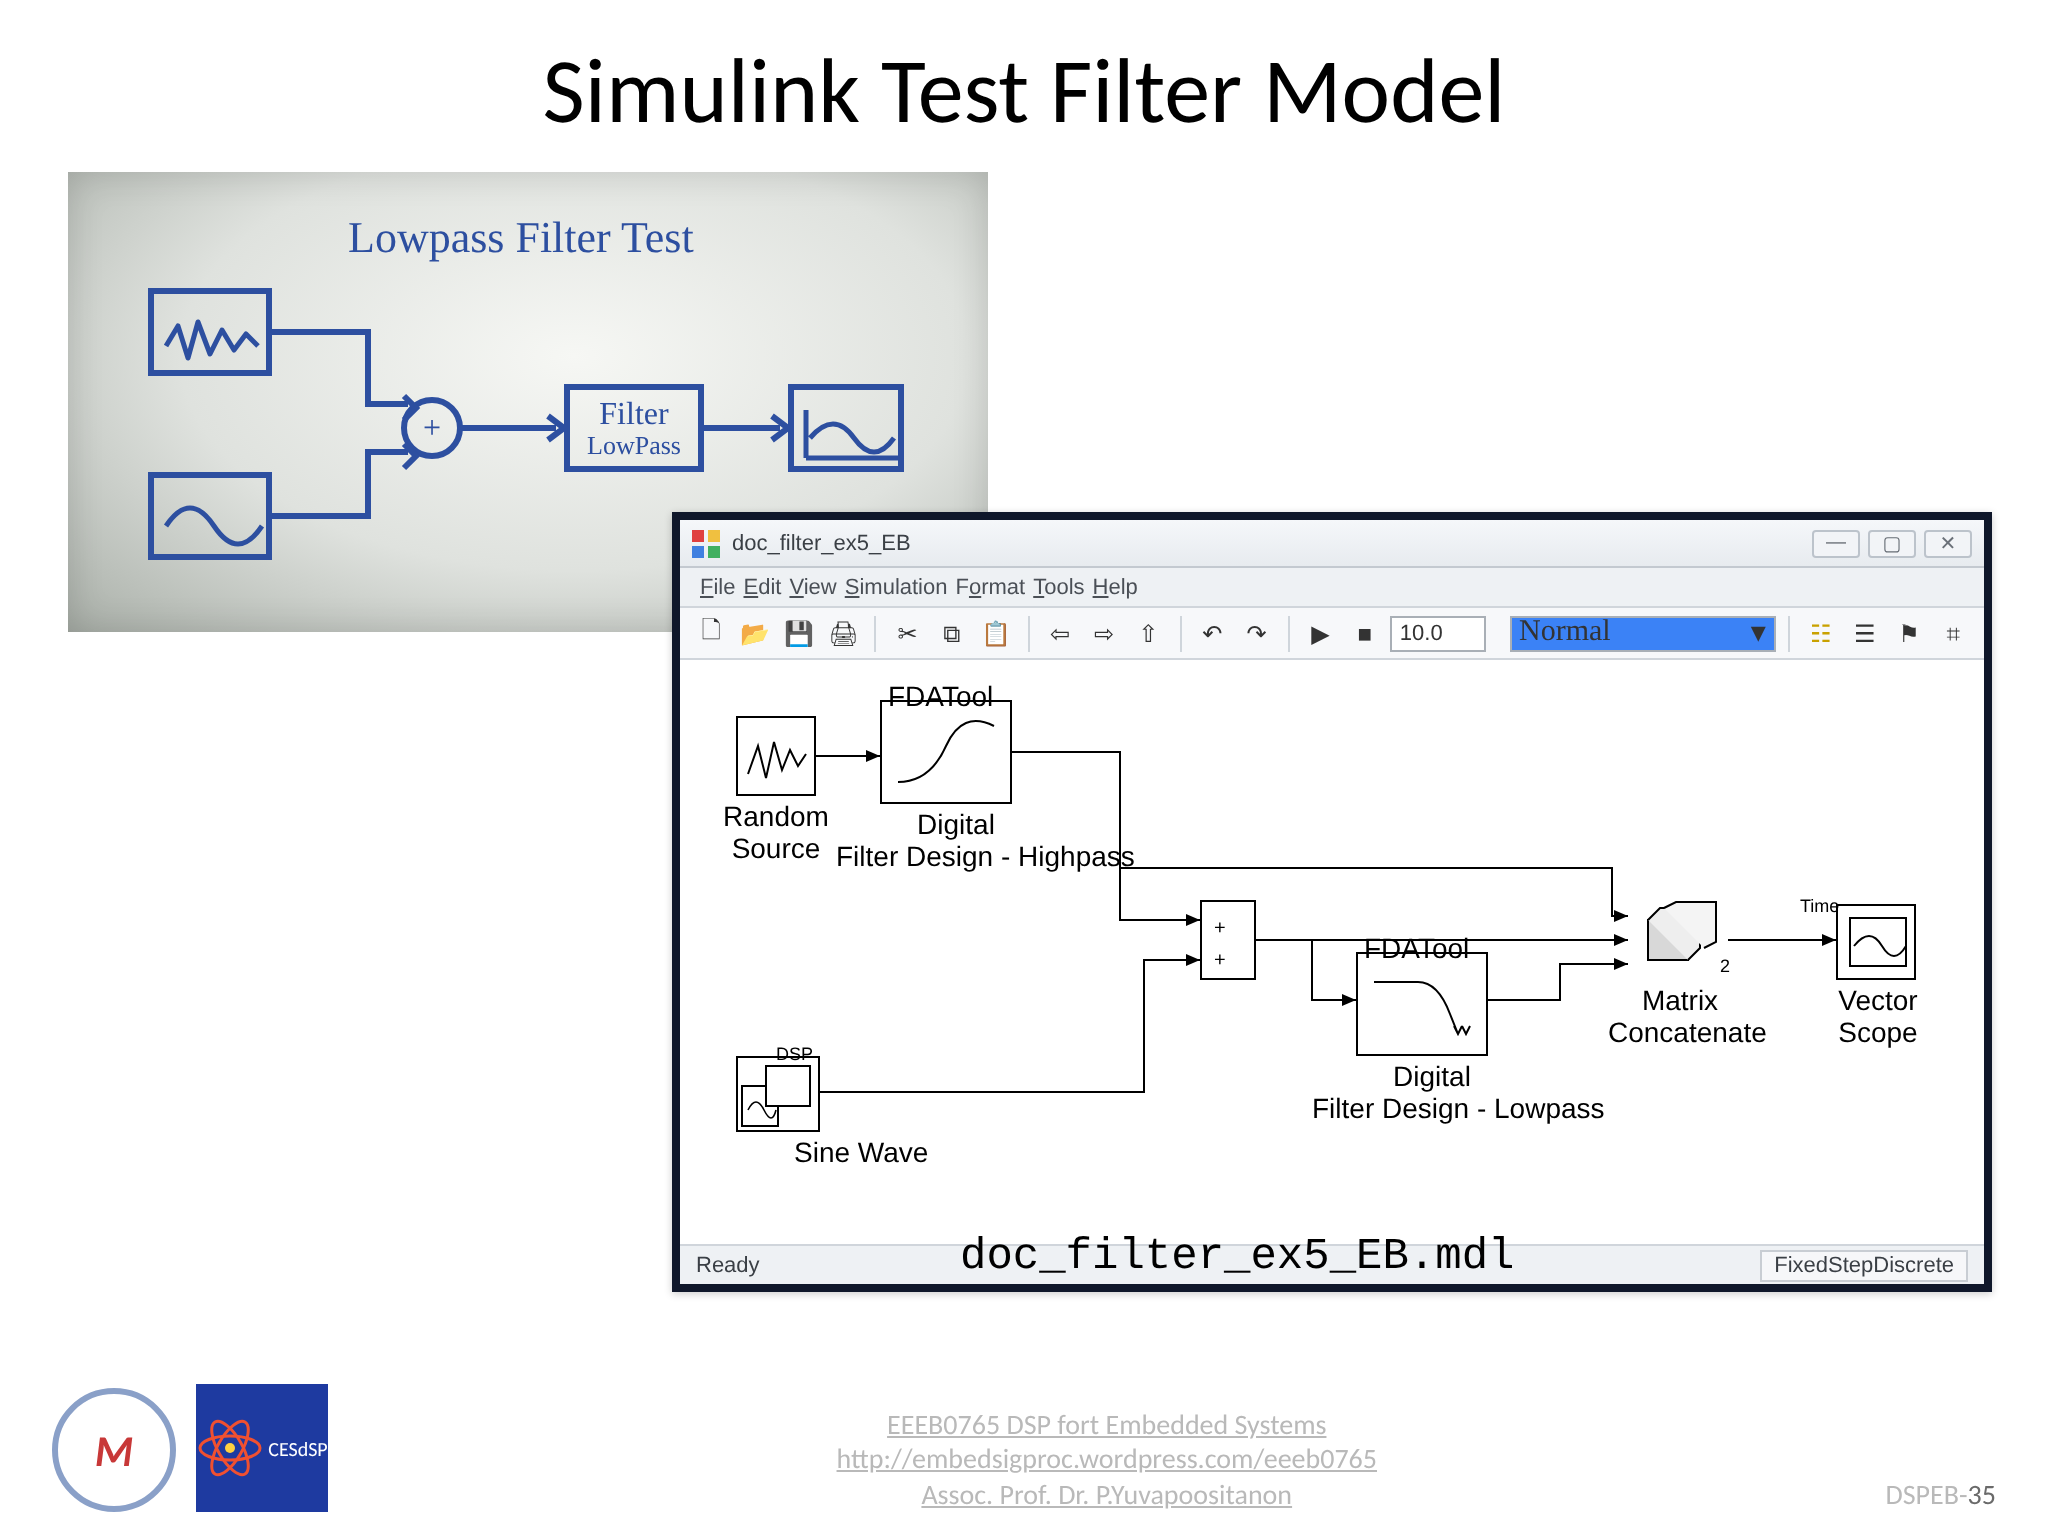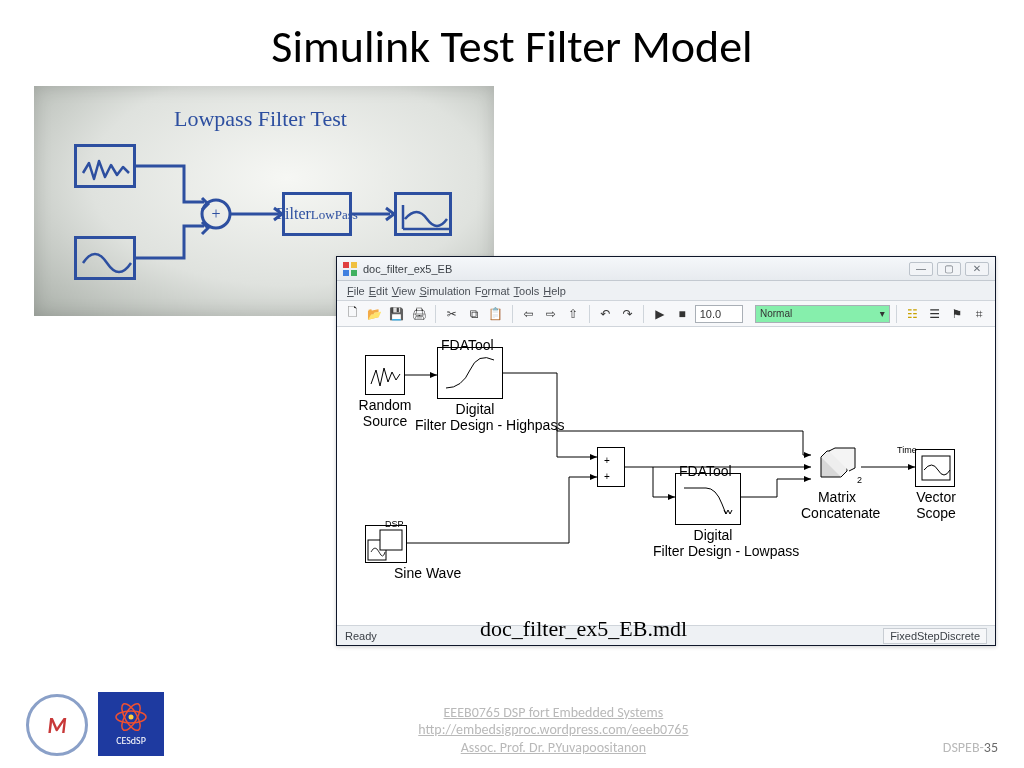--- a/index.html
+++ b/index.html
@@ -41,21 +41,21 @@
     background: transparent;
   }
   .wb-svg { position:absolute; top:0; left:0; }
 
   
   .sim-window {
     position:absolute;
     top: 256px; left: 336px;
     width: 660px; height: 390px;
     background:#fff;
-    border:1px solid #0f172a;
+    border:4px solid #0f172a;
     box-shadow: 0 1px 4px rgba(0,0,0,.2);
     font-family: Tahoma, Arial, sans-serif;
     font-size:11px;
   }
   .sim-titlebar {
     height:24px;
     background: linear-gradient(#f5f7fa,#e7ebef);
     border-bottom:1px solid #c3c9d0;
     display:flex; align-items:center;
     padding:0 6px;
@@ -99,22 +99,22 @@
     display:flex;align-items:center;justify-content:center;
     border:1px solid transparent;
     font-size:12px;
   }
   .tsep{width:1px;height:18px;background:#cfd5db;margin:0 3px;}
   .tfield{
     width:50px;height:18px;border:1px solid #a9afb6;background:#fff;
     font-size:11px;padding:0 4px;display:flex;align-items:center;
   }
   .tselect{
-    width:140px;height:18px;border:1px solid #a9afb6;background:#86efac;
-    font-size:10px;padding:0 4px;display:flex;align-items:center;justify-content:space-between;
+    width:140px;height:18px;border:1px solid #a9afb6;background:#3b82f6;
+    font-size:15px;padding:0 4px;display:flex;align-items:center;justify-content:space-between;font-family:Liberation Serif, serif;
   }
 
   .sim-canvas {
     position:absolute;
     top:70px; left:0; right:0; bottom:20px;
     background:#fff;
   }
   .sim-status {
     position:absolute; left:0; right:0; bottom:0;
     height:20px;
@@ -128,40 +128,40 @@
   .sim-status .solver{border:1px solid #c8cdd3;padding:1px 6px;background:#f6f7f9;}
 
   
   .slabel{position:absolute;font-size:14px;color:#000;text-align:center;white-space:nowrap;}
   .sblock{position:absolute;border:1px solid #000;background:#fff;}
 
   
   .filename-label{
     position:absolute; top:616px; left:480px;
     font-size:22px; color:#000;
-    font-family: Liberation Serif, serif;
+    font-family: Liberation Mono, monospace;
   }
 
   
   .footer {
     position:absolute; bottom:12px; left:0; width:100%;
     display:flex; align-items:flex-end;
     padding:0 26px;
     font-family: Calibri, Arial, sans-serif;
   }
   .logo-circle{
     width:62px;height:62px;border-radius:50%;
     border:3px solid #8aa0c8;background:#fff;
     display:flex;align-items:center;justify-content:center;
     font-size:22px;color:#c83838;font-style:italic;font-weight:bold;
     margin-right:10px;
   }
   .logo-cesdsp{
     width:66px;height:64px;background:#1e3aa0;color:#fff;
-    display:flex;flex-direction:column;align-items:center;justify-content:center;
+    display:flex;flex-direction:row;align-items:center;justify-content:center;
     font-size:10px;gap:2px;
   }
   .logo-cesdsp svg{display:block;}
   .footer-center{
     flex:1;text-align:center;color:#b9b9b9;font-size:14px;line-height:1.25;text-decoration:underline;
   }
   .footer-right{color:#b9b9b9;font-size:14px;}
   .footer-right .pg{color:#6a6a6a;}
 </style>
 </head>
@@ -191,21 +191,21 @@
     <path d="M102 80 L150 80 L150 116 L170 116" stroke="#2d4fa0" stroke-width="3" fill="none"></path>
     <path d="M168 112 l6 6 l-6 6" stroke="#2d4fa0" stroke-width="3" fill="none"></path>
     <path d="M102 172 L150 172 L150 140 L170 140" stroke="#2d4fa0" stroke-width="3" fill="none"></path>
     <path d="M168 136 l6 6 l-6 6" stroke="#2d4fa0" stroke-width="3" fill="none"></path>
     <path d="M196 128 L244 128" stroke="#2d4fa0" stroke-width="3" fill="none"></path>
     <path d="M240 122 l8 6 l-8 6" stroke="#2d4fa0" stroke-width="3" fill="none"></path>
     <path d="M318 128 L356 128" stroke="#2d4fa0" stroke-width="3" fill="none"></path>
     <path d="M352 122 l8 6 l-8 6" stroke="#2d4fa0" stroke-width="3" fill="none"></path>
   </svg>
 
-  <div class="wb-box" style="top:106px;left:248px;width:70px;height:44px;display:flex;flex-direction:row;align-items:center;justify-content:center;">
+  <div class="wb-box" style="top:106px;left:248px;width:70px;height:44px;display:flex;flex-direction:column;align-items:center;justify-content:center;">
     <span class="wb-text" style="position:static;font-size:16px;line-height:1;">Filter</span>
     <span class="wb-text" style="position:static;font-size:13px;line-height:1;">LowPass</span>
   </div>
 
   <div class="wb-box" style="top:106px;left:360px;width:58px;height:44px;">
     <svg width="58" height="44">
         <path d="M6 34 L6 10 M6 34 L52 34 M8 24 Q20 10 30 24 T50 24" stroke="#2d4fa0" stroke-width="2.5" fill="none"></path>
       </svg>
   </div>
 </div>

